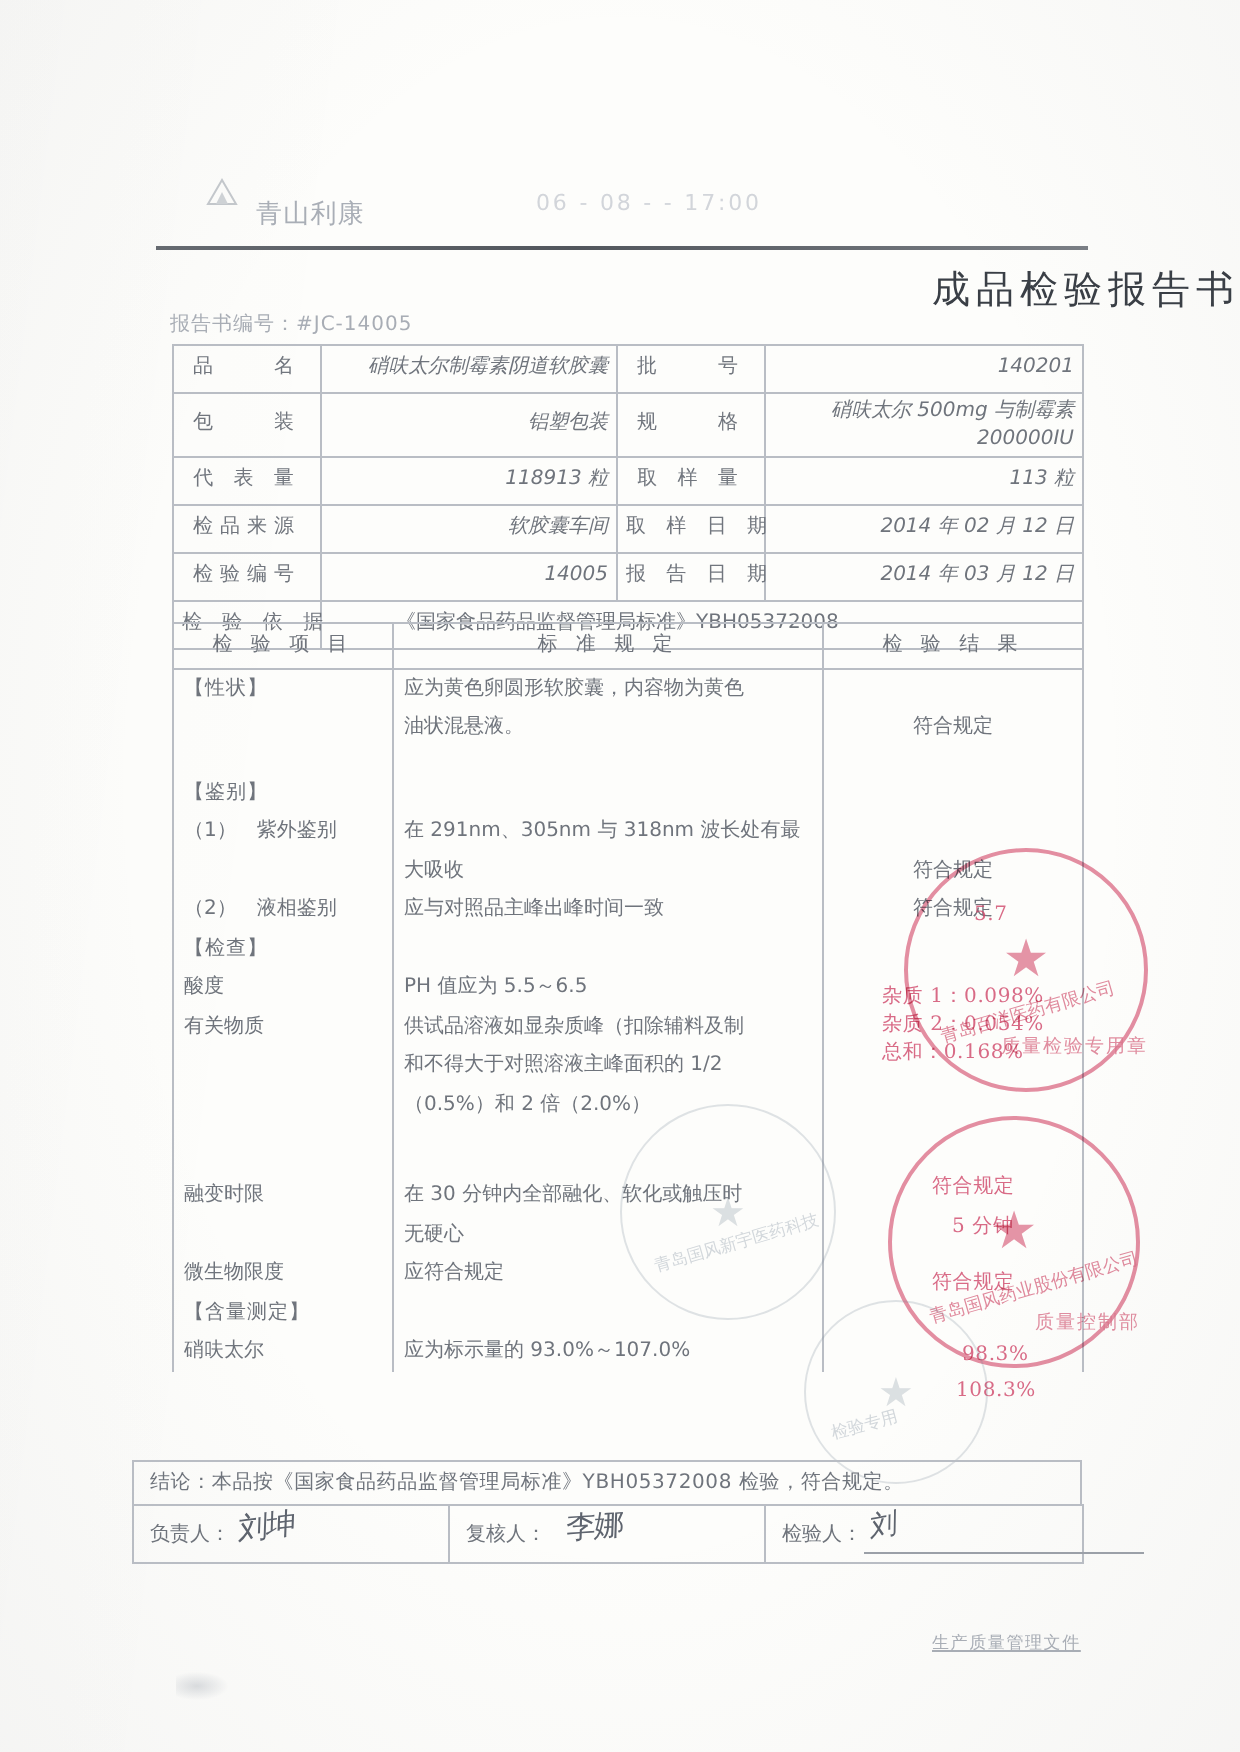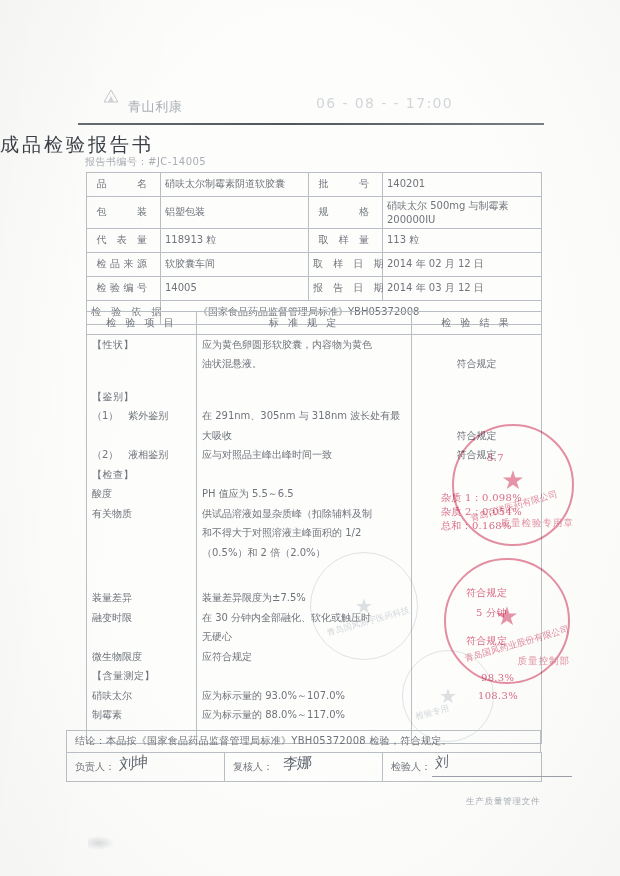--- a/index.html
+++ b/index.html
@@ -64,42 +64,41 @@
     font-size: 13px;
     letter-spacing: .6px;
     color: #9ba1ab;
     opacity: .85;
     white-space: nowrap;
   }
   .header-ghost {
     position: absolute;
     left: 268px;
     top: 95px;
-    font-size: 14px;
+    font-size: 11px;
     letter-spacing: 1.4px;
     color: #d2d5da;
     white-space: nowrap;
-    margin-left: 48px;
   }
   .rule {
     position: absolute;
     left: 78px;
     top: 123px;
     width: 466px;
     height: 2px;
     background: linear-gradient(90deg, #555a61 0%, #3f444b 45%, #6c7178 100%);
     opacity: .9;
   }
 
   .doc-title {
     position: absolute;
     left: 0;
     top: 132px;
     width: 620px;
-    text-align: left;
+    text-align: right;
     font-size: 19px;
     letter-spacing: 3px;
     color: #3a3f46;
     font-family: "DejaVu Serif", "Liberation Serif", serif;
   }
 
   .report-no {
     position: absolute;
     left: 85px;
     top: 155px;
@@ -126,21 +125,21 @@
     vertical-align: middle;
     line-height: 1.42;
     height: 19px;
   }
   .lbl {
     text-align: center;
     letter-spacing: 3.5px;
     color: #71767e;
     white-space: nowrap;
   }
-  .ctr { text-align: left; }
+  .ctr { text-align: right; font-style: italic; }
   .lft { text-align: left; }
 
   
   .item-tbl {
     position: absolute;
     left: 86px;
     top: 311px;
     width: 455px;
     border-collapse: collapse;
     table-layout: fixed;
@@ -222,25 +221,26 @@
     position: absolute;
     left: 432px;
     top: 776px;
     width: 140px;
     height: 1px;
     background: #9ba0a8;
   }
   .footer-txt {
     position: absolute;
     left: 466px;
-    top: 796px;
+    top: 816px;
     font-size: 8.5px;
     letter-spacing: .8px;
     color: #a8adb5;
     white-space: nowrap;
+    text-decoration: underline;
   }
 
   
   .stamp {
     position: absolute;
     border-radius: 50%;
     pointer-events: none;
     opacity: .72;
     mix-blend-mode: multiply;
   }
@@ -482,25 +482,20 @@
         <td></td>
         <td></td>
         <td class="c-res"></td>
       </tr>
       <tr class="body spacer-row">
         <td></td>
         <td></td>
         <td class="c-res"></td>
       </tr>
       <tr class="body">
-        <td>装量差异</td>
-        <td>装量差异限度为±7.5%</td>
-        <td class="c-res"></td>
-      </tr>
-      <tr class="body">
         <td>融变时限</td>
         <td>在 30 分钟内全部融化、软化或触压时</td>
         <td class="c-res"></td>
       </tr>
       <tr class="body">
         <td></td>
         <td>无硬心</td>
         <td class="c-res"></td>
       </tr>
       <tr class="body">
@@ -509,25 +504,20 @@
         <td class="c-res"></td>
       </tr>
       <tr class="body">
         <td class="bracket">【含量测定】</td>
         <td></td>
         <td class="c-res"></td>
       </tr>
       <tr class="body">
         <td>硝呋太尔</td>
         <td>应为标示量的 93.0%～107.0%</td>
-        <td class="c-res"></td>
-      </tr>
-      <tr class="body last">
-        <td style="padding-bottom:20px;">制霉素</td>
-        <td>应为标示量的 88.0%～117.0%</td>
         <td class="c-res"></td>
       </tr>
     </tbody>
   </table>
 
   <div class="red-ink" style="left:487px; top:452px;">5.7</div>
   <div class="red-ink" style="left:441px; top:491px;">杂质 1：0.098%</div>
   <div class="red-ink" style="left:441px; top:505px;">杂质 2：0.054%</div>
   <div class="red-ink" style="left:441px; top:519px;">总和：0.168%</div>
   <div class="red-ink" style="left:466px; top:586px;">符合规定</div>

